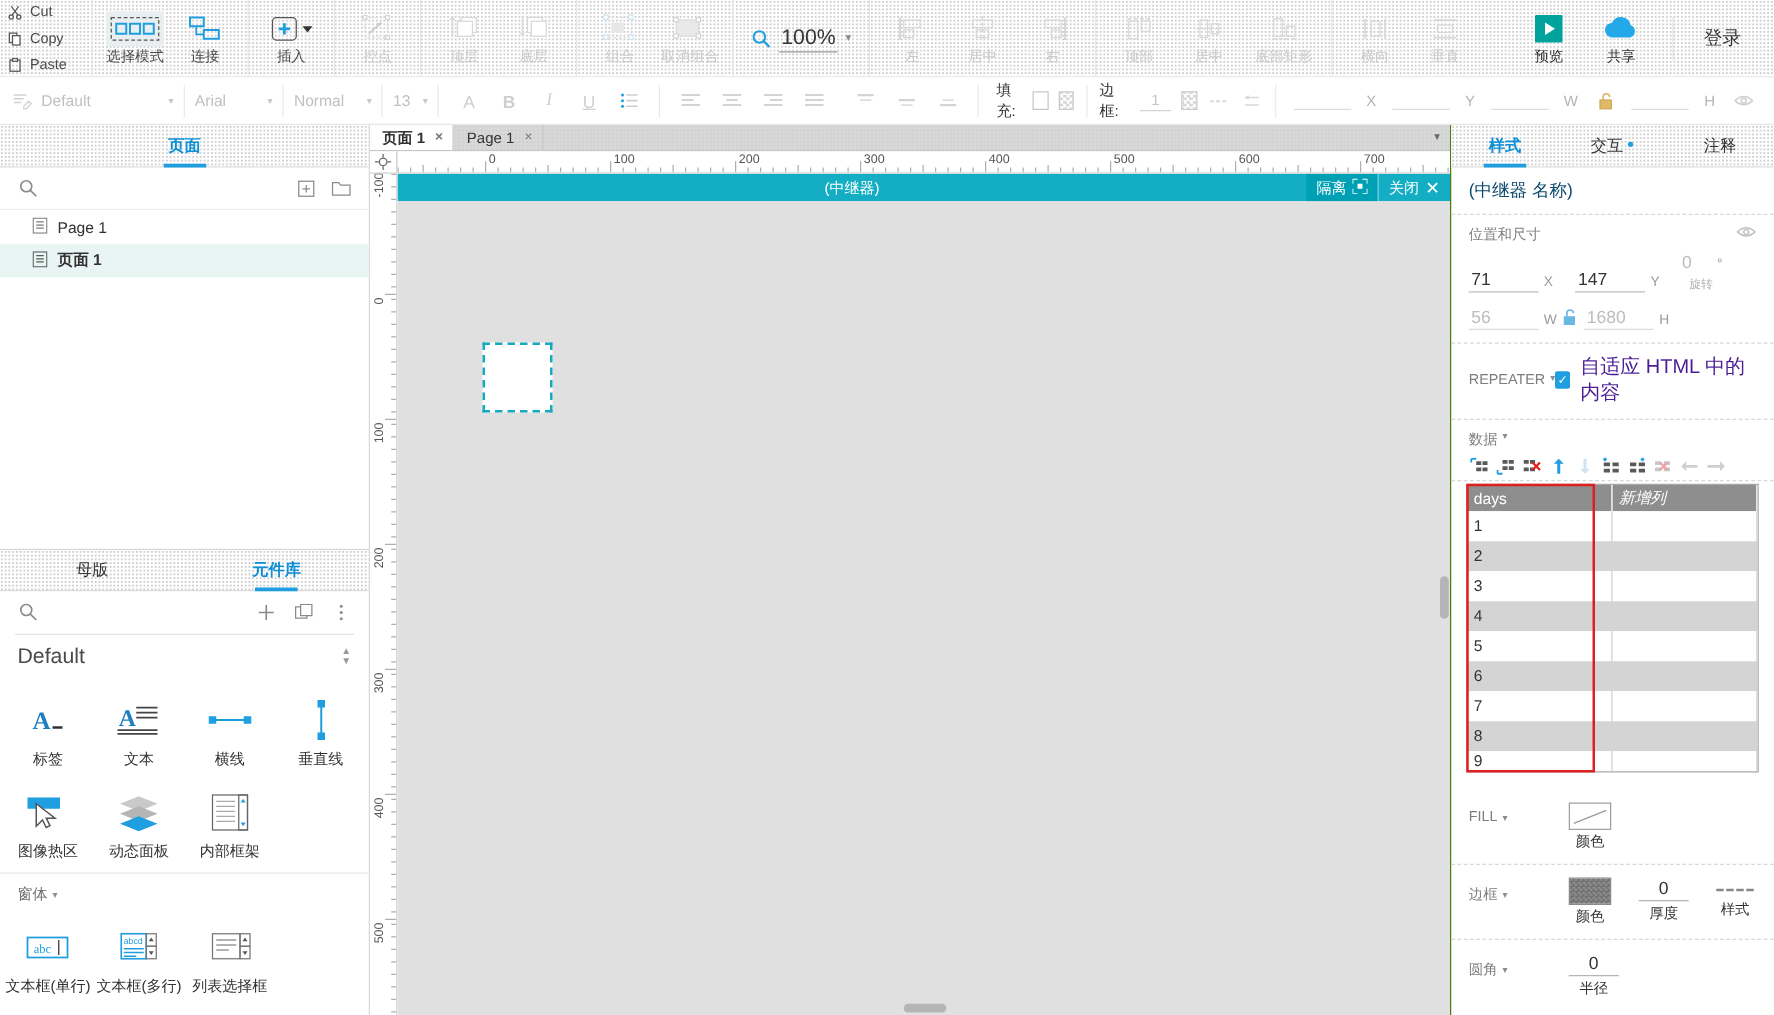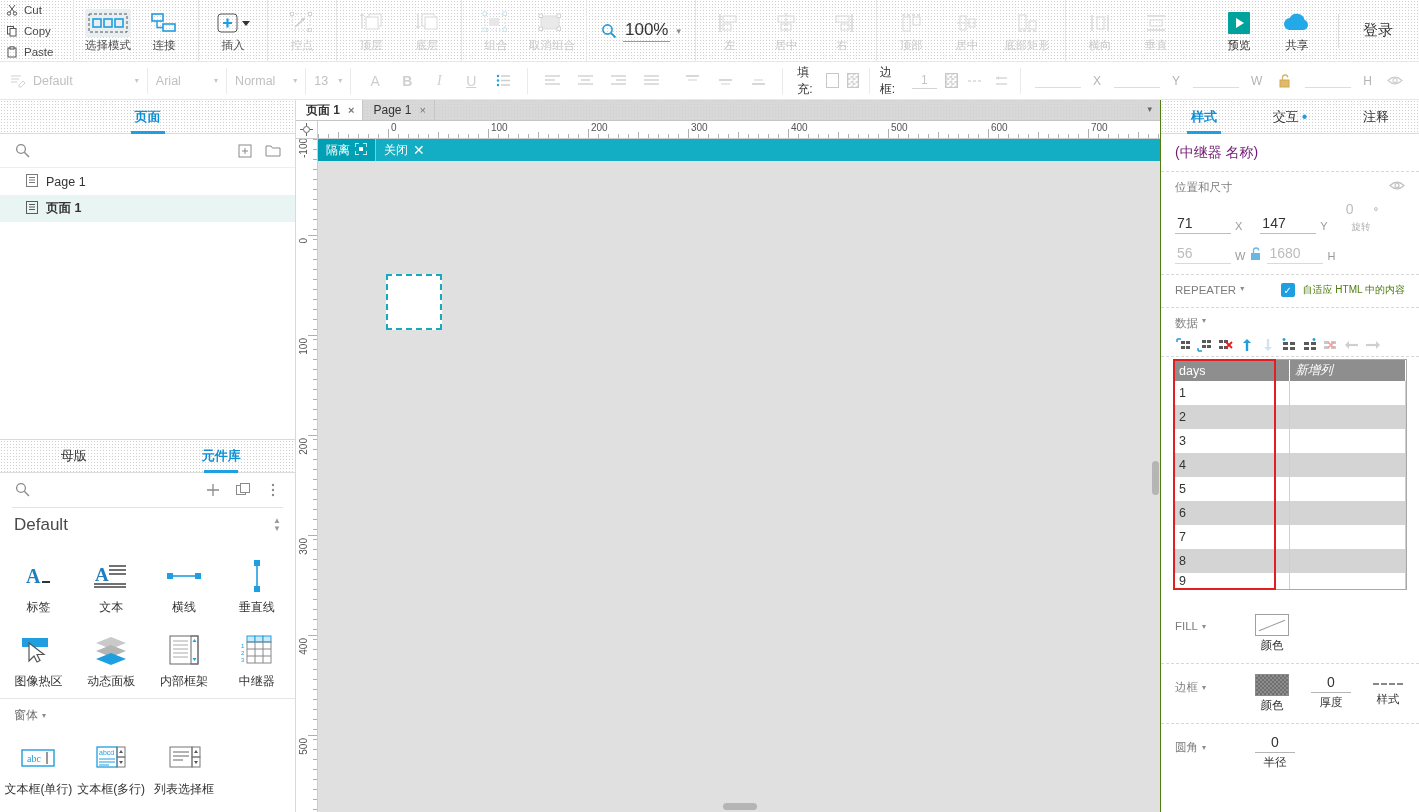--- a/index.html
+++ b/index.html
@@ -126,33 +126,33 @@
   .rep-btn.close { border-left: 1px solid #6fd3de; }
   .rep-body { position: absolute; left: 0; right: 0; top: 22px; bottom: 0; background: #e0e0e0; }
   .sel-rect { position: absolute; background: #fff; border: 2px dashed #17a9c0; }
   .v-scroll { position: absolute; right: 0; top: 22px; width: 9px; bottom: 12px; }
   .v-thumb { position: absolute; right: 1px; top: 300px; width: 7px; height: 34px; background: #b5b5b5; border-radius: 4px; }
   .h-scroll { position: absolute; left: 0; right: 0; bottom: 0; height: 10px; }
   .h-thumb { position: absolute; left: 405px; bottom: 2px; width: 34px; height: 7px; background: #b5b5b5; border-radius: 4px; }
 
   
   .right-panel { width: 259px; flex: 0 0 259px; display: flex; flex-direction: column; border-left: 1px solid #4d7c0f; background: #fff; }
-  .rp-name { height: 38px; display:flex; align-items:center; padding: 0 14px; font-size: 14px; color: #701a75; border-bottom: 1px dashed #d8d8d8;}
+  .rp-name { height: 38px; display:flex; align-items:center; padding: 0 14px; font-size: 14px; color: #0c4a6e; border-bottom: 1px dashed #d8d8d8;}
   .rp-sec { padding: 8px 14px 10px 14px; border-bottom: 1px dashed #d8d8d8; }
   .rp-sec-hd { display:flex; align-items:flex-start; justify-content: space-between; font-size: 11.5px; color: #7d7d7d; margin-bottom: 6px; }
   .fld-row { display: flex; align-items: flex-end; gap: 4px; margin-top: 6px; }
   .fld { display:flex; align-items:flex-end; gap:4px; }
   .fld .inp { width: 56px; border-bottom: 1px solid #bdbdbd; font-size: 14px; color:#333; padding: 0 2px 2px 2px; }
   .fld .inp.dis { color: #bcbcbc; border-bottom-color: #dadada; }
   .fld .sfx { font-size: 11px; color: #9a9a9a; padding-bottom: 2px; }
   .rot-col { display:flex; flex-direction: column; align-items: center; }
   .rot-lb { font-size: 9.5px; color: #b0b0b0; margin-top: 2px; }
   .chkrow { display:flex; align-items:center; gap: 8px; }
   .chkbox { width: 14px; height: 14px; background: #1f9ee0; display:flex; align-items:center; justify-content:center; color:#fff; font-size:10px; border-radius:2px;}
-  .chklb { font-size: 10px; color: #4d7c0f; }
+  .chklb { font-size: 16px; color: #4c1d95; }
   .rep-row { display:flex; align-items:center; justify-content: space-between; }
   .data-icons { display: flex; align-items: center; gap: 4px; margin-top: 6px; }
   .dic { width: 17px; height: 15px; display:flex; align-items:center; justify-content:center; }
 
   .data-table-wrap { position: relative; margin: 2px 12px 0 12px; }
   .dtable { border-collapse: collapse; width: 100%; table-layout: fixed; font-size: 12.5px; }
   .dtable th { background: #8e8e8e; color: #fff; text-align: left; font-weight: normal; padding: 2px 5px; height: 19px; border-right: 1px solid #fff; }
   .dtable th.italic { font-style: italic; }
   .dtable td { height: 24px; padding: 1px 5px; border-right: 1px solid #cfcfcf; color: #333; }
   .dtable tr.even td { background: #d4d4d4; }
@@ -723,35 +723,20 @@
             <span class="wic">
                 <svg width="36" height="32" viewBox="0 0 36 32">
                   <rect x="4" y="2" width="28" height="28" fill="none" stroke="#666"></rect>
                   <path d="M7 7 h15 M7 11 h15 M7 15 h15 M7 19 h15 M7 23 h15" stroke="#aaa"></path>
                   <rect x="25" y="2" width="7" height="28" fill="none" stroke="#666"></rect>
                   <path d="M28.5 5 l2 3 h-4 z" fill="#1f9ee0"></path>
                   <path d="M28.5 27 l2 -3 h-4 z" fill="#1f9ee0"></path>
                 </svg>
               </span>
             <span class="wlb">内部框架</span>
-          </div>
-          <div class="wcell">
-            <span class="wic">
-                <svg width="36" height="32" viewBox="0 0 36 32">
-                  <rect x="8" y="2" width="8" height="6" fill="#cfe8f6" stroke="#1f9ee0"></rect>
-                  <rect x="16" y="2" width="8" height="6" fill="#cfe8f6" stroke="#1f9ee0"></rect>
-                  <rect x="24" y="2" width="8" height="6" fill="#cfe8f6" stroke="#1f9ee0"></rect>
-                  <rect x="8" y="8" width="24" height="21" fill="none" stroke="#888"></rect>
-                  <path d="M16 8 v21 M24 8 v21 M8 15 h24 M8 22 h24" stroke="#888"></path>
-                  <text x="2" y="14" font-size="6" fill="#1f9ee0">1</text>
-                  <text x="2" y="21" font-size="6" fill="#1f9ee0">2</text>
-                  <text x="2" y="28" font-size="6" fill="#1f9ee0">3</text>
-                </svg>
-              </span>
-            <span class="wlb">中继器</span>
           </div>
         </div>
 
         <div class="sec-title first">
           <span>窗体</span>
           <span class="tri">▾</span>
         </div>
         <div class="wgrid">
           <div class="wcell">
             <span class="wic">
@@ -1005,20 +990,21 @@
             <div class="vtick" style="top: 620px; width: 4px;"></div>
             <div class="vtick" style="top: 630px; width: 4px;"></div>
             <div class="vtick" style="top: 640px; width: 4px;"></div>
             <div class="vtick" style="top: 650px; width: 4px;"></div>
             <div class="vtick" style="top: 660px; width: 4px;"></div>
             <div class="vtick" style="top: 670px; width: 4px;"></div>
           </div>
         <div class="canvas-area">
           <div class="repeater-panel">
             <div class="rep-header">
+              <span class="rep-title">(中继器)</span>
               <span class="rep-btn iso">
                 <span>隔离</span>
                 <span><svg width="12" height="12" viewBox="0 0 12 12">
                       <path d="M0 0 h4 M0 0 v4 M12 0 h-4 M12 0 v4 M0 12 h4 M0 12 v-4 M12 12 h-4 M12 12 v-4" stroke="#fff" stroke-width="1.4"></path>
                       <rect x="4" y="4" width="4" height="4" fill="#fff"></rect>
                     </svg></span>
               </span>
               <span class="rep-btn close">
                 <span>关闭</span>
                 <span style="font-size:14px">✕</span>

